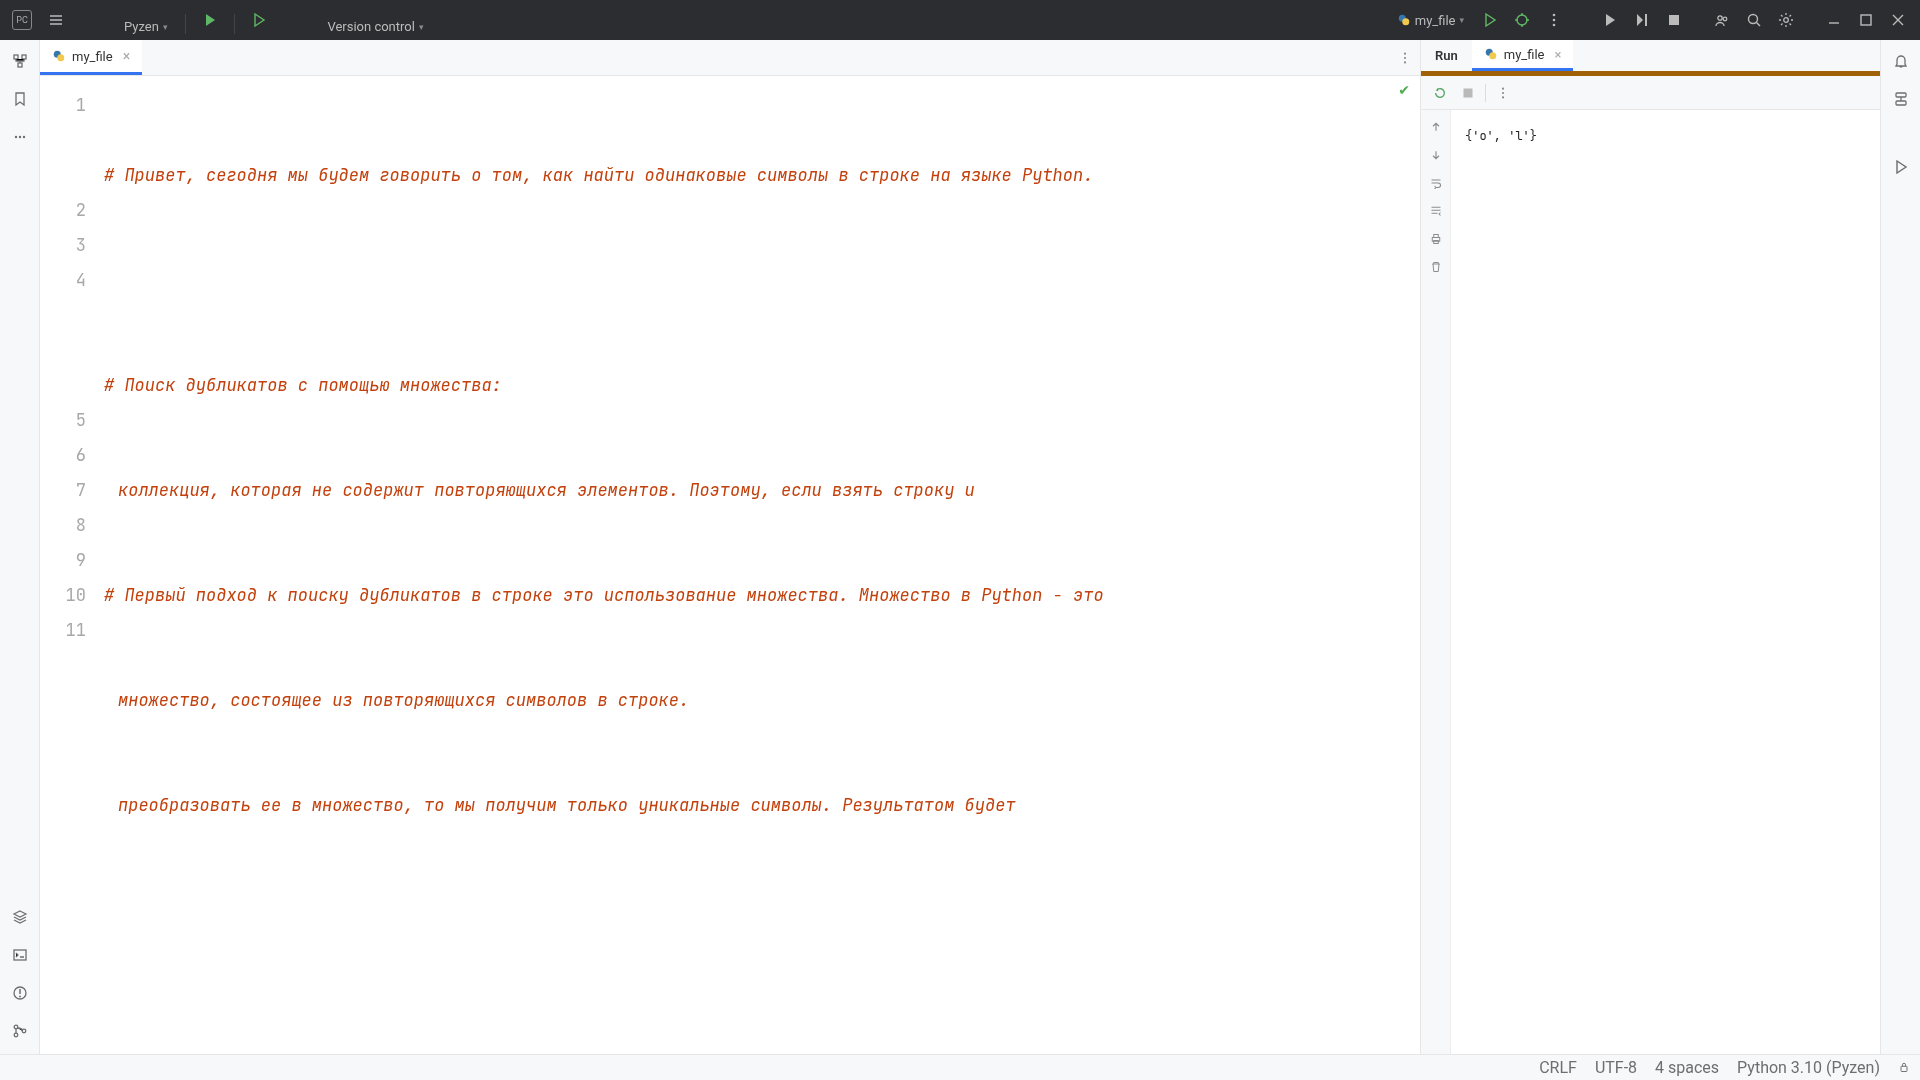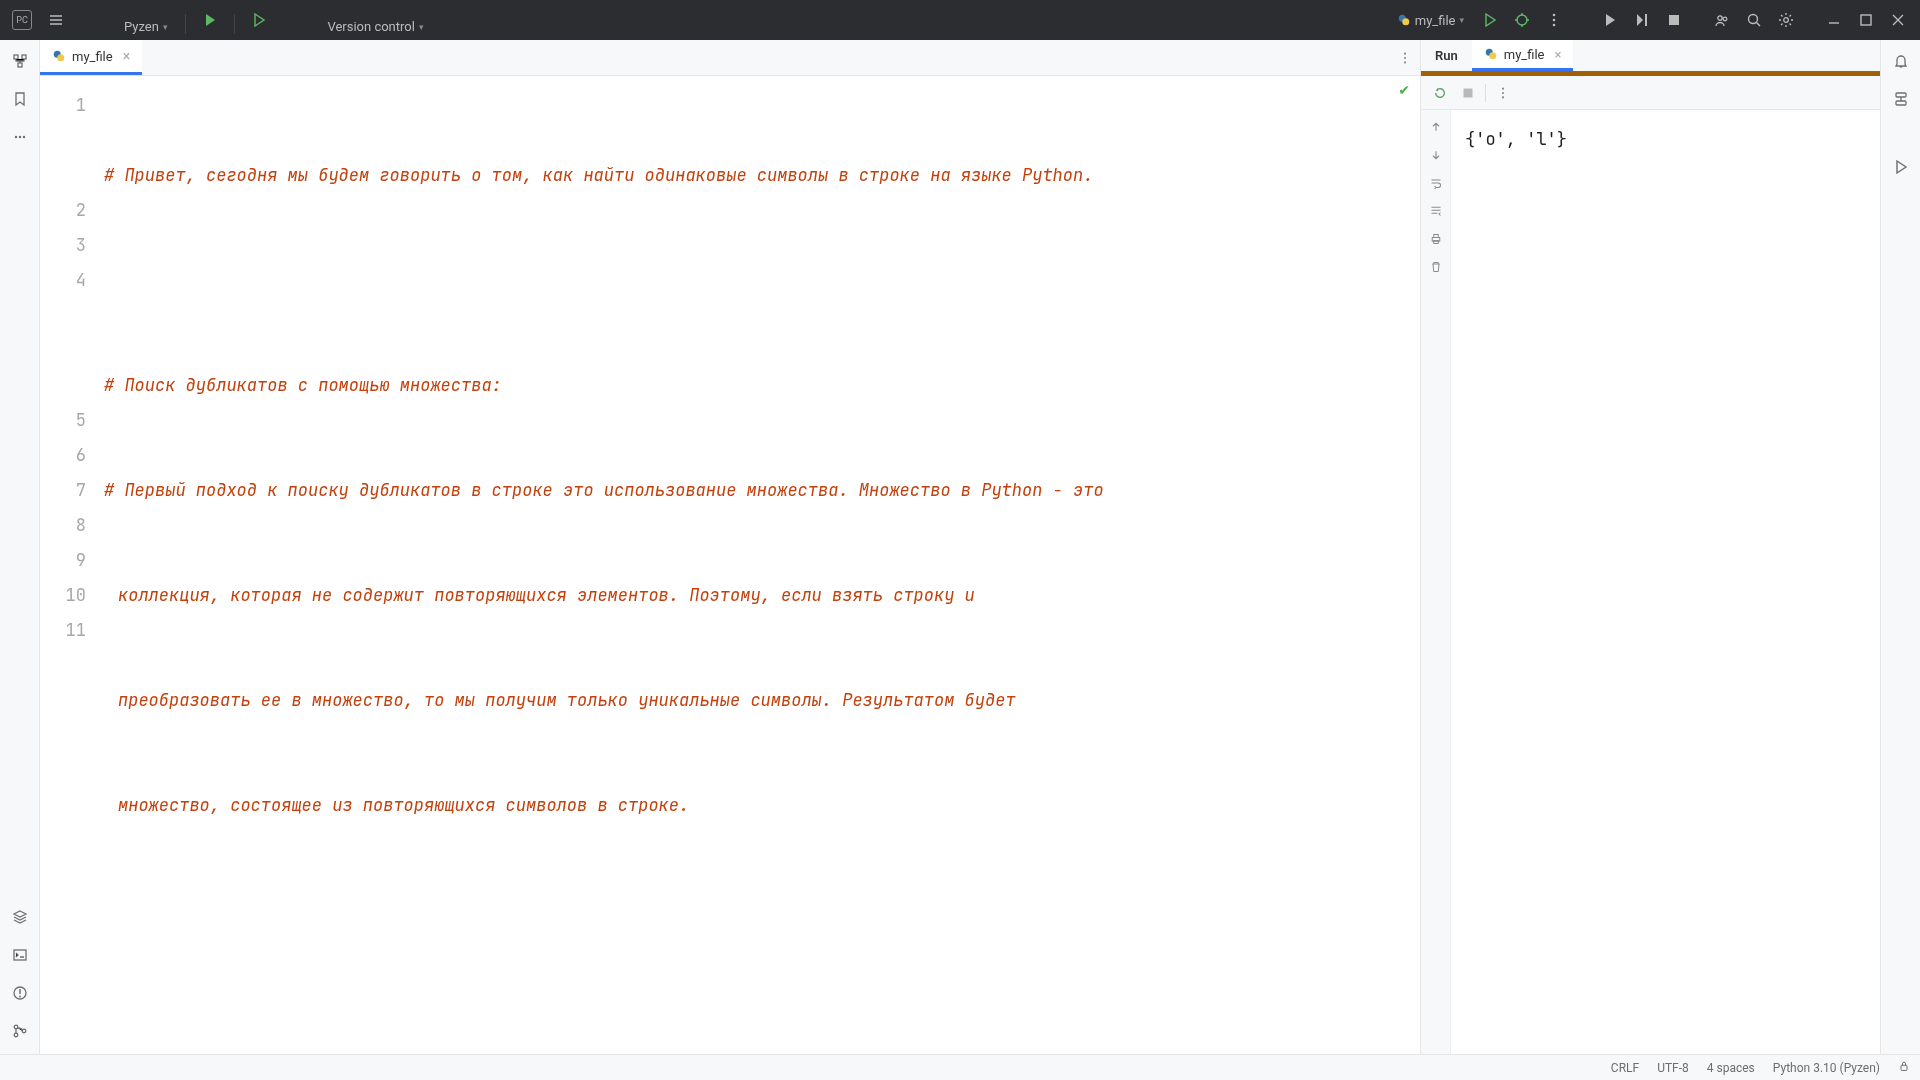--- a/index.html
+++ b/index.html
@@ -226,21 +226,21 @@
 }
 .run-side-tools .sbtn {
   width: 22px; height: 22px;
   display: flex; align-items: center; justify-content: center;
   color: #8a8a8a; cursor: pointer; border-radius: 3px;
 }
 .run-output {
   flex: 1;
   padding: 18px 14px;
   font-family: "JetBrains Mono", Consolas, monospace;
-  font-size: 17px;
+  font-size: 12px;
   color: #1f1f1f;
   white-space: pre;
 }
 
 
 .right-stripe {
   width: 40px;
   background: #f7f8fa;
   border-left: 1px solid #e6e6e6;
   display: flex;
@@ -253,21 +253,21 @@
 
 .statusbar {
   height: 26px;
   background: #f7f8fa;
   border-top: 1px solid #e6e6e6;
   display: flex;
   align-items: center;
   justify-content: flex-end;
   padding: 0 10px;
   gap: 18px;
-  font-size: 12px;
+  font-size: 16px;
   color: #6e6e6e;
 }
 .statusbar .sb-item { cursor: pointer; }
 .lock-icon { width: 12px; height: 12px; }
 
 .py-dot-y { fill: #f2c94c; }
 .py-dot-b { fill: #3776ab; }
 </style>
 </head>
 <body>
@@ -480,24 +480,24 @@
         <div>7</div>
         <div>8</div>
         <div>9</div>
         <div>10</div>
         <div>11</div>
       </div>
       <div class="code-area">
         <div class="line"><span class="comment"># Привет, сегодня мы будем говорить о том, как найти одинаковые символы в строке на языке Python. </span></div>
         <div class="line">&nbsp;</div>
         <div class="line"><span class="comment"># Поиск дубликатов с помощью множества:</span></div>
+        <div class="line wrap"><span class="comment">коллекция, которая не содержит повторяющихся элементов. Поэтому, если взять строку и </span></div>
         <div class="line"><span class="comment"># Первый подход к поиску дубликатов в строке это использование множества. Множество в Python - это </span></div>
-        <div class="line wrap"><span class="comment">коллекция, которая не содержит повторяющихся элементов. Поэтому, если взять строку и </span></div>
+        <div class="line wrap"><span class="comment">множество, состоящее из повторяющихся символов в строке.</span></div>
         <div class="line wrap"><span class="comment">преобразовать ее в множество, то мы получим только уникальные символы. Результатом будет </span></div>
-        <div class="line wrap"><span class="comment">множество, состоящее из повторяющихся символов в строке.</span></div>
         
         
         
         
         
         
         
       </div>
     </div>
   </div>

